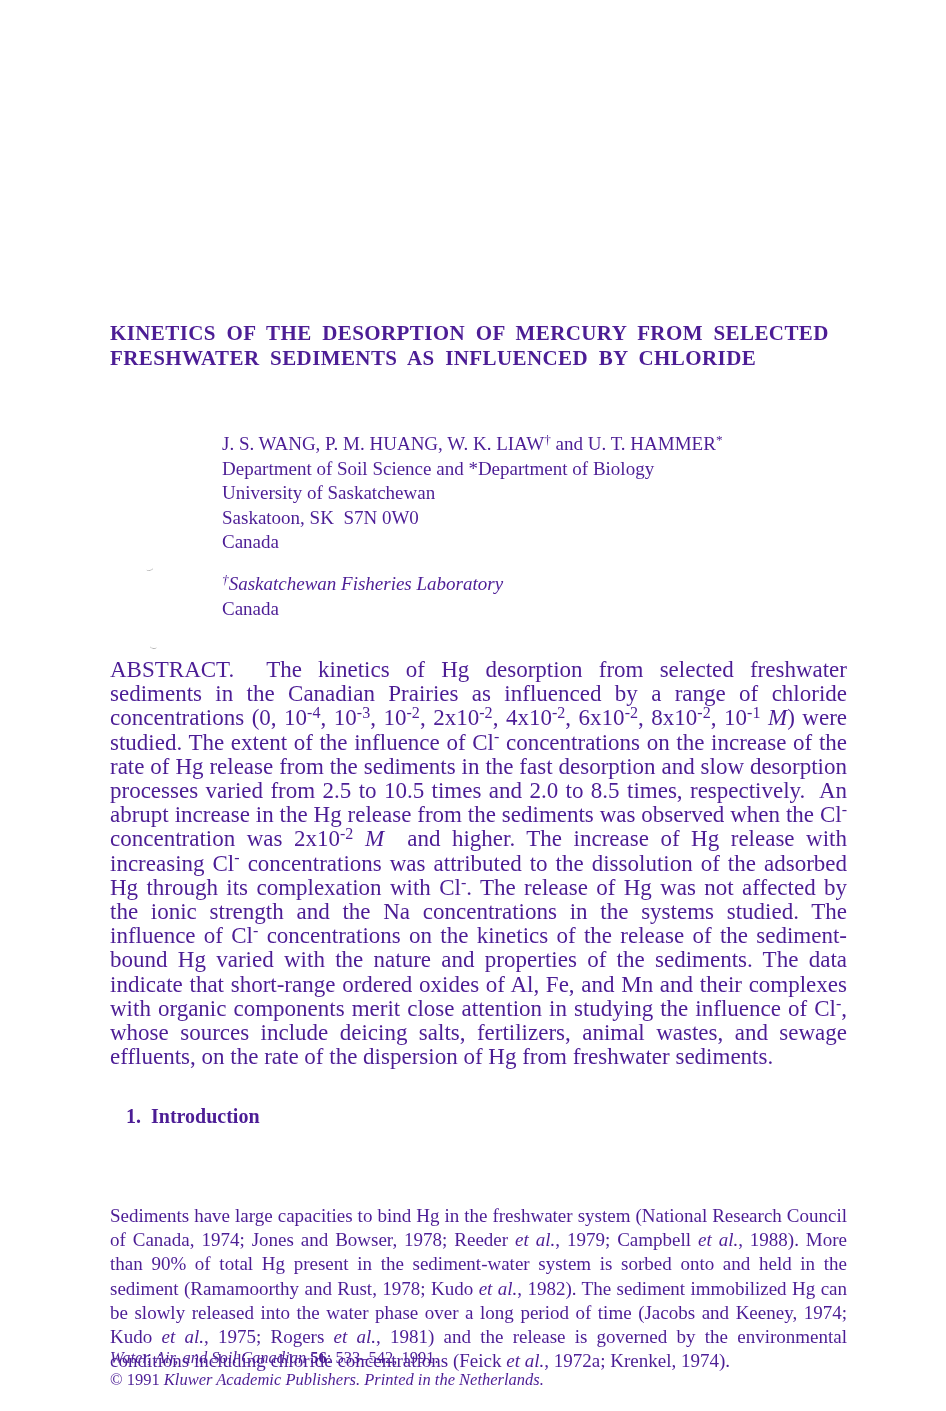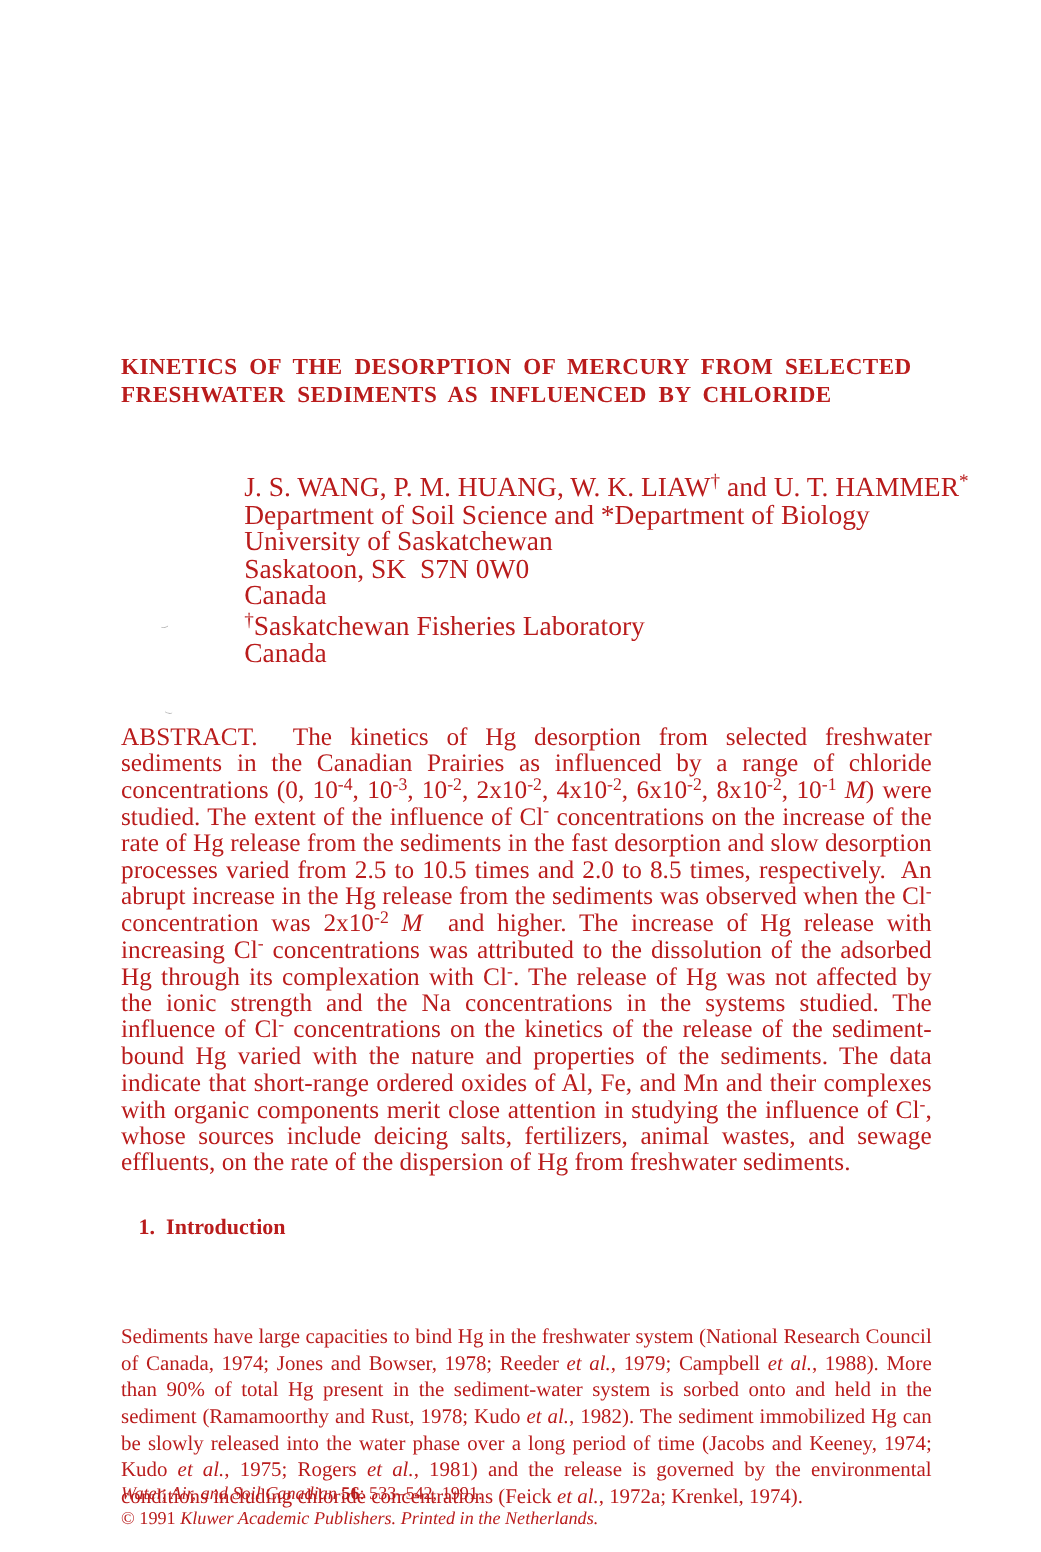--- a/index.html
+++ b/index.html
@@ -2,43 +2,43 @@
 <html><head>
 <meta charset="utf-8">
 <style>
   html,body{margin:0;padding:0;background:#ffffff;}
   .page{
     position:relative;
     width:946px;
     height:1411px;
     background:#ffffff;
     font-family:"Liberation Serif","DejaVu Serif",serif;
-    color:#b91c1c;
+    color:#4c1d95;
     overflow:hidden;
   }
   .title{
     position:absolute;
     left:110px;
     top:321px;
     font-weight:bold;
     font-size:21px;
     line-height:24.5px;
     letter-spacing:0.4px;
     word-spacing:5px;
     white-space:nowrap;
   }
   .authors{
     position:absolute;
     left:222px;
     top:432px;
-    font-size:25px;
+    font-size:19px;
     line-height:24.6px;
     white-space:nowrap;
   }
-  .authors > div:nth-child(6){margin-top:3px;}
+  .authors > div:nth-child(6){margin-top:17px;font-style:italic;}
   .abstract{
     position:absolute;
     left:110px;
     top:658px;
     width:737px;
     font-size:23px;
     line-height:24.2px;
     text-align:justify;
   }
   .section-heading{

